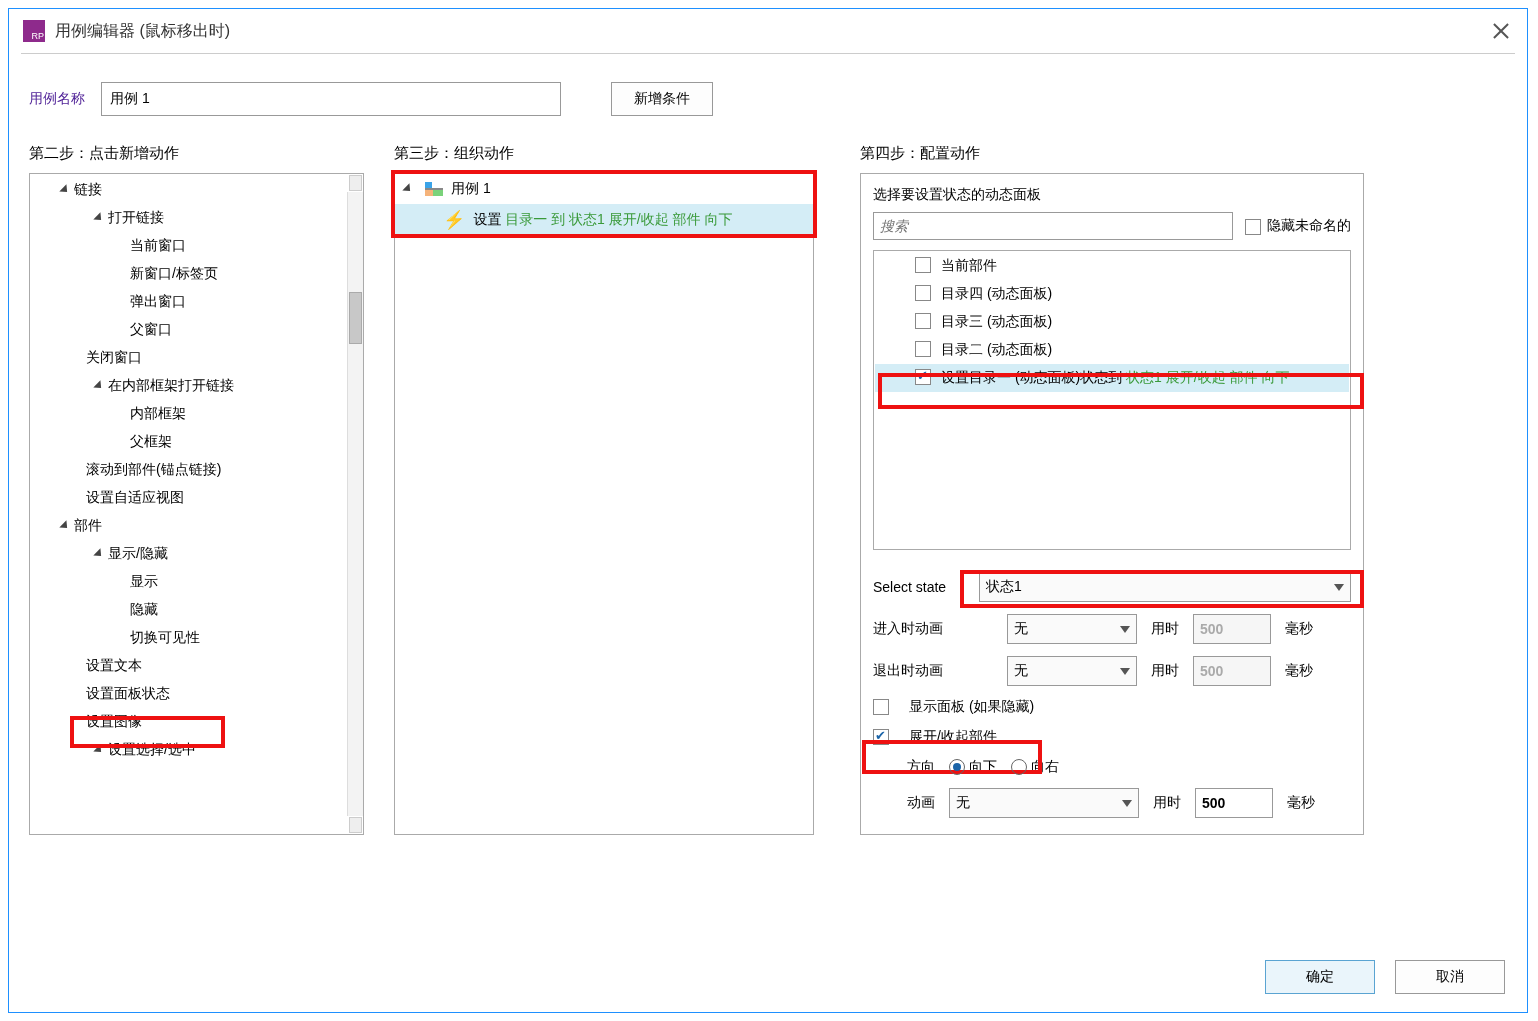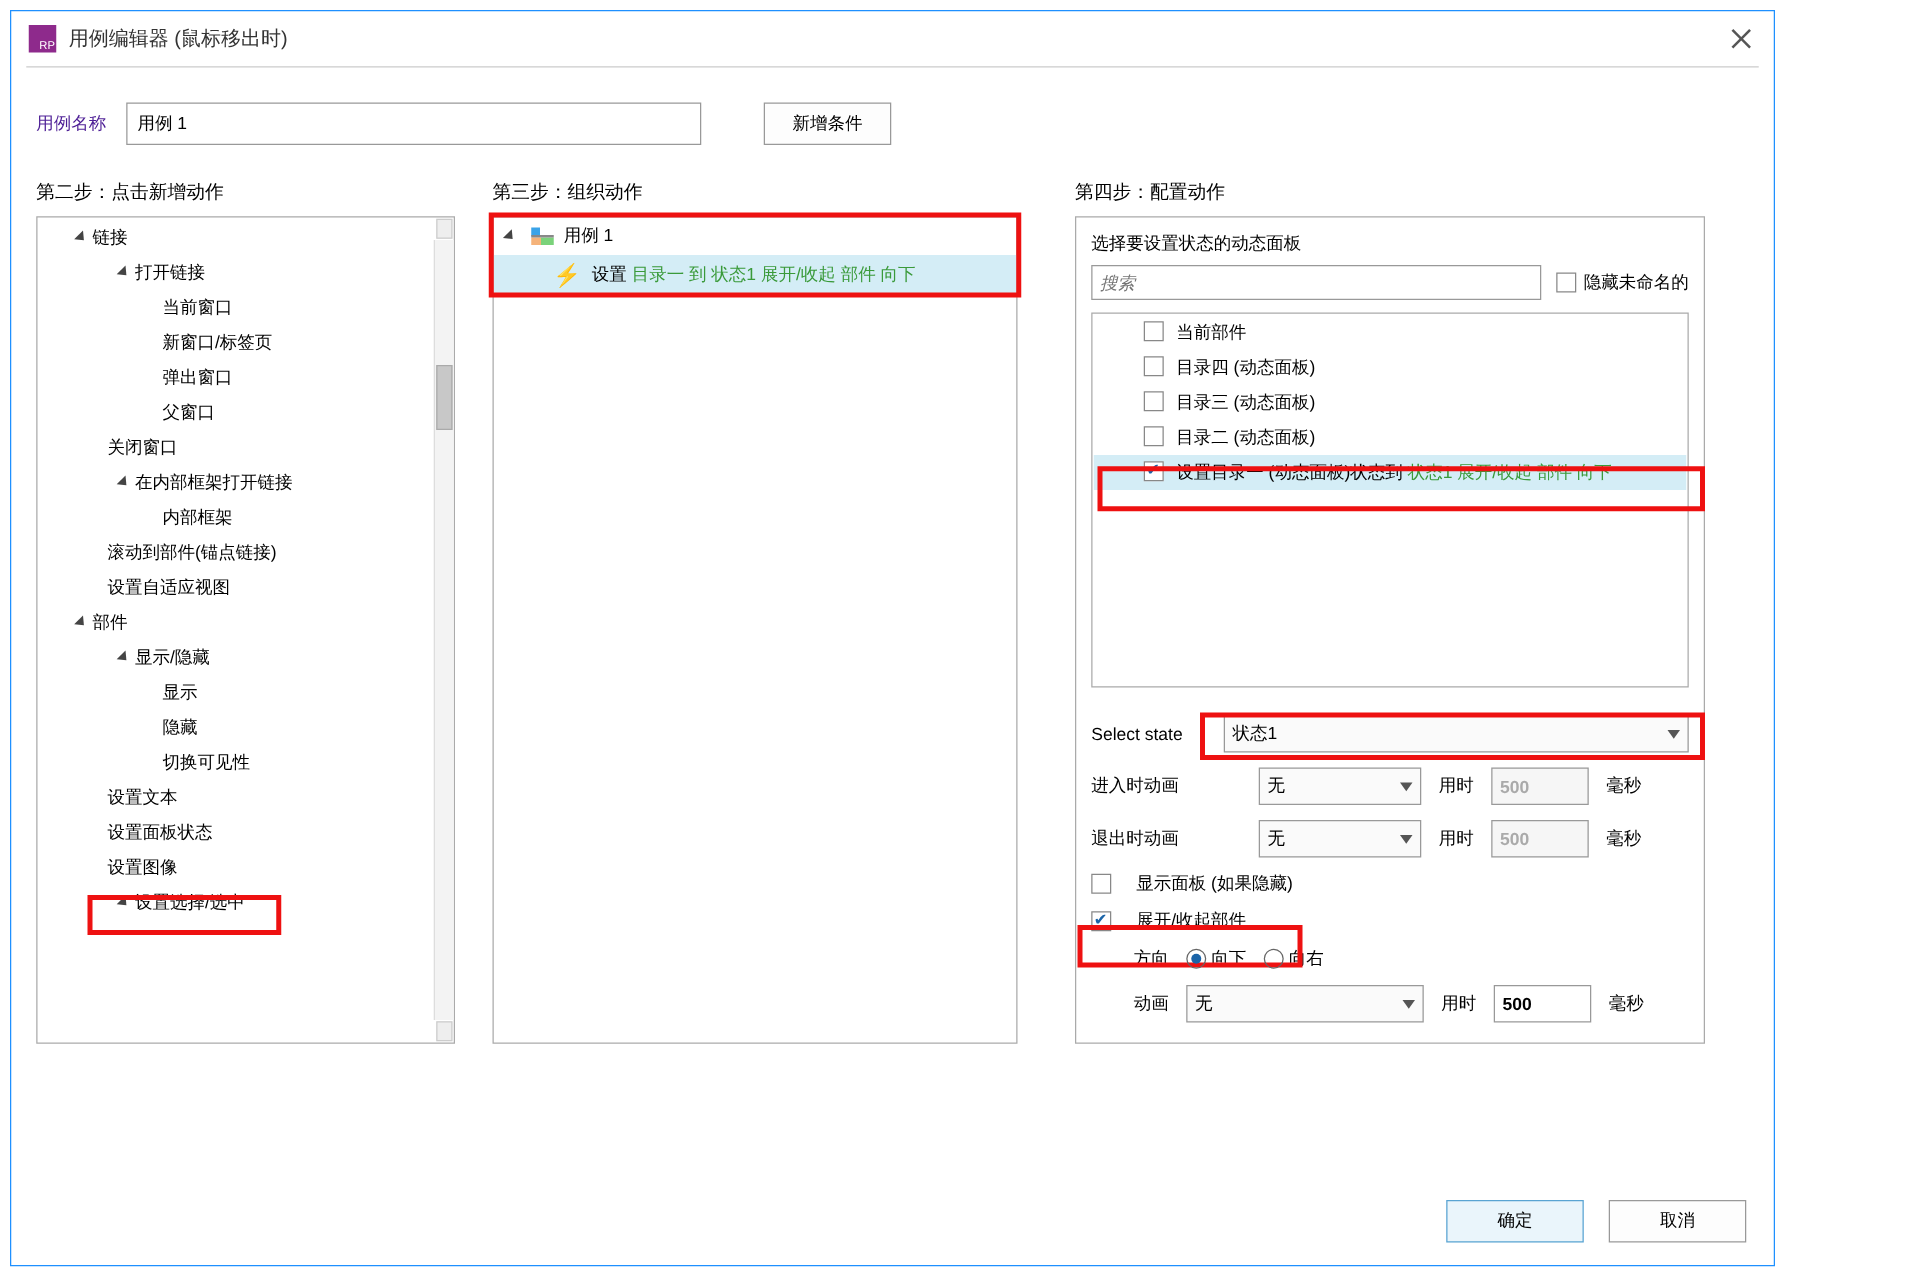--- a/index.html
+++ b/index.html
@@ -1,17 +1,17 @@
 <!DOCTYPE html>
 <html><head>
 <meta charset="utf-8">
 <style>
   * { box-sizing: border-box; font-family: "Microsoft YaHei", "PingFang SC", sans-serif; font-size: 14px; }
   body { margin:0; padding:8px; background:#fff; }
-  .window { border:1px solid #1E90FF; width:1412px; height:1005px; position:relative; background:#fff; }
+  .window { border:1px solid #1E90FF; width:1520px; height:1005px; position:relative; background:#fff; }
   .titlebar { padding:10px 14px; display:flex; align-items:center; }
   .app-icon { width:22px; height:22px; background:#8E2A8C; margin-right:10px; position:relative; flex:none;}
   .app-icon::after{content:"RP";color:#fff;font-size:9px;position:absolute;bottom:1px;right:1px;}
   .titlebar-title { font-size:16px; color:#333; flex:1;}
   .close-x { width:24px; height:24px; position:relative; cursor:pointer;}
   .close-x::before,.close-x::after{content:"";position:absolute;width:20px;height:2px;background:#555;top:11px;left:2px;}
   .close-x::before{transform:rotate(45deg);} .close-x::after{transform:rotate(-45deg);}
 
   .body-area { padding:10px 20px; }
   .hr { border-top:1px solid #ccc; margin:0 12px 18px 12px;}
@@ -101,20 +101,21 @@
           <div class="tree-wrap">
             <div class="tree-item ind1"><span class="t-triangle open"></span><span>链接</span></div>
             <div class="tree-item ind2"><span class="t-triangle open"></span><span>打开链接</span></div>
             <div class="tree-item ind3">当前窗口</div>
             <div class="tree-item ind3">新窗口/标签页</div>
             <div class="tree-item ind3">弹出窗口</div>
             <div class="tree-item ind3">父窗口</div>
             <div class="tree-item ind2" style="padding-left:54px;">关闭窗口</div>
             <div class="tree-item ind2"><span class="t-triangle open"></span><span>在内部框架打开链接</span></div>
             <div class="tree-item ind3">内部框架</div>
+            <div class="tree-item ind3">父框架</div>
             <div class="tree-item ind2" style="padding-left:54px;">滚动到部件(锚点链接)</div>
             <div class="tree-item ind2" style="padding-left:54px;">设置自适应视图</div>
             <div class="tree-item ind1"><span class="t-triangle open"></span><span>部件</span></div>
             <div class="tree-item ind2"><span class="t-triangle open"></span><span>显示/隐藏</span></div>
             <div class="tree-item ind3">显示</div>
             <div class="tree-item ind3">隐藏</div>
             <div class="tree-item ind3">切换可见性</div>
             <div class="tree-item ind2" style="padding-left:54px;">设置文本</div>
             <div class="tree-item ind2" style="padding-left:54px;">设置面板状态</div>
             <div class="tree-item ind2" style="padding-left:54px;">设置图像</div>
@@ -144,21 +145,21 @@
           <span class="redbox" style="left:-4px;top:-4px;width:426px;height:68px;"></span>
         </div>
       </div>
 
       <div class="col3" style="position:relative;padding-left:16px;">
         <div class="col-head">第四步：配置动作</div>
         <div class="panel" style="height:662px;padding:8px 12px;">
           <div style="margin:4px 0 8px 0;">选择要设置状态的动态面板</div>
           <div class="search-row">
             <input class="search-in" placeholder="搜索" style="">
-            <label style="display:flex;align-items:center;white-space:nowrap;">
+            <label style="display:flex;align-items:flex-end;white-space:nowrap;">
               <span class="chk"></span>
               <span>隐藏未命名的</span>
             </label>
           </div>
 
           <div class="panels-list">
             <div class="pl-row">
                 <span class="chk"></span>
                 <span>当前部件</span>
               </div>

